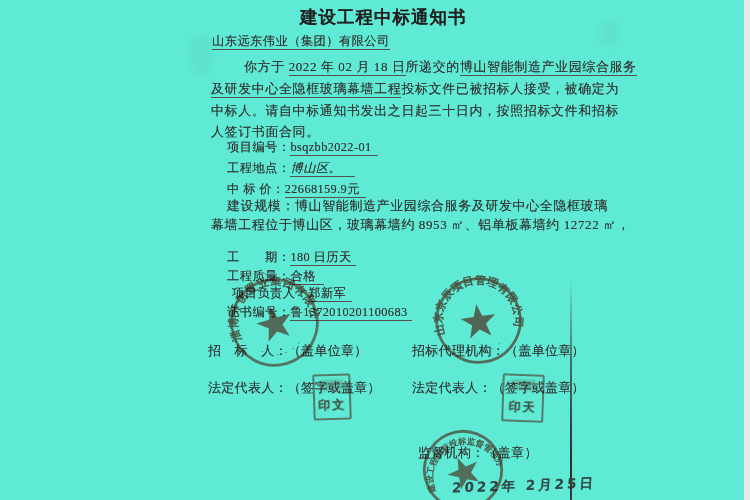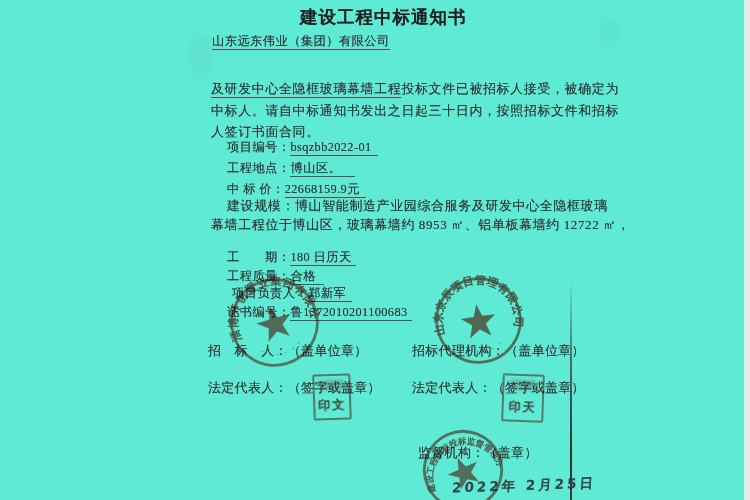--- a/index.html
+++ b/index.html
@@ -48,31 +48,34 @@
 
   <div class="smudge" style="left:190px;top:35px;width:22px;height:40px;"></div>
   <div class="smudge" style="left:600px;top:20px;width:18px;height:26px;"></div>
 
   <div class="title">建设工程中标通知书</div>
 
   <div class="line sm" style="left:212px;top:33px;">
     <span class="u">山东远东伟业（集团）有限公司</span>
   </div>
 
+  <div class="line" style="left:244px;top:58px;">
+    <span>你方于 </span><span class="u">2022 年 02 月 18 日</span><span>所递交的</span><span class="u">博山智能制造产业园综合服务</span>
+  </div>
   <div class="line" style="left:211px;top:80px;">
     <span class="u">及研发中心全隐框玻璃幕墙工程</span><span>投标文件已被招标人接受，被确定为</span>
   </div>
   <div class="line" style="left:211px;top:102px;">中标人。请自中标通知书发出之日起三十日内，按照招标文件和招标</div>
   <div class="line" style="left:211px;top:123px;">人签订书面合同。</div>
 
   <div class="line sm" style="left:227px;top:139px;">
     <span>项目编号：</span><span class="u" style="padding-right:6px;">bsqzbb2022-01</span>
   </div>
   <div class="line sm" style="left:227px;top:160px;">
-    <span>工程地点：</span><span class="u" style="padding-right:14px;">博山区。</span>
+    <span>工程地点：</span><span class="u" style="padding-right:14px;font-style:italic;">博山区。</span>
   </div>
   <div class="line sm" style="left:227px;top:181px;">
     <span>中 标 价：</span><span class="u" style="padding-right:6px;">22668159.9元</span>
   </div>
 
   <div class="line" style="left:227px;top:197px;">
     <span>建设规模：</span><span>博山智能制造产业园综合服务及研发中心全隐框玻璃</span>
   </div>
   <div class="line" style="left:211px;top:216px;">幕墙工程位于博山区，玻璃幕墙约 8953 ㎡、铝单板幕墙约 12722 ㎡，</div>
 

